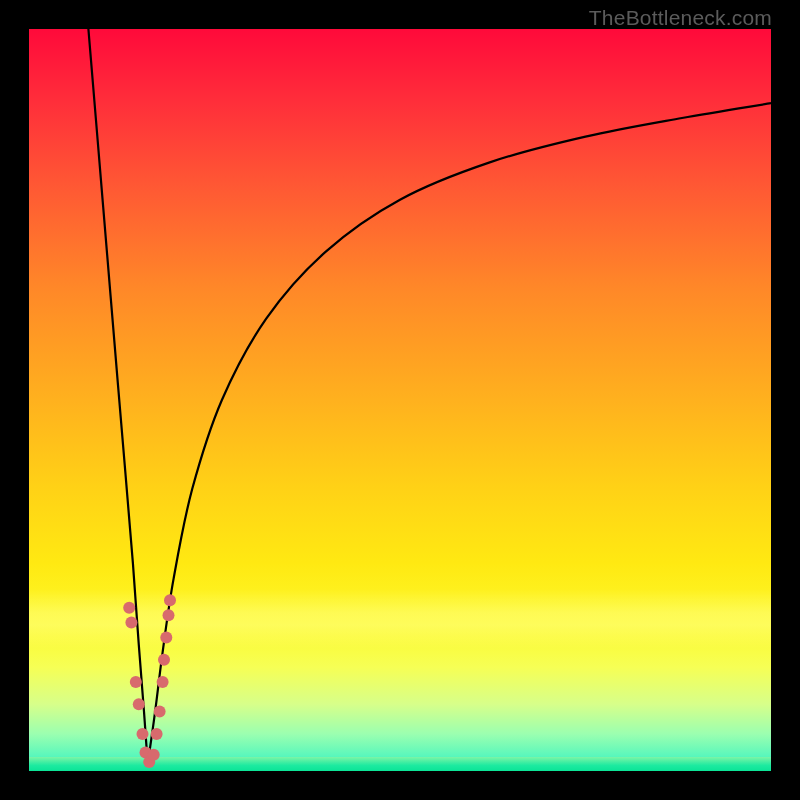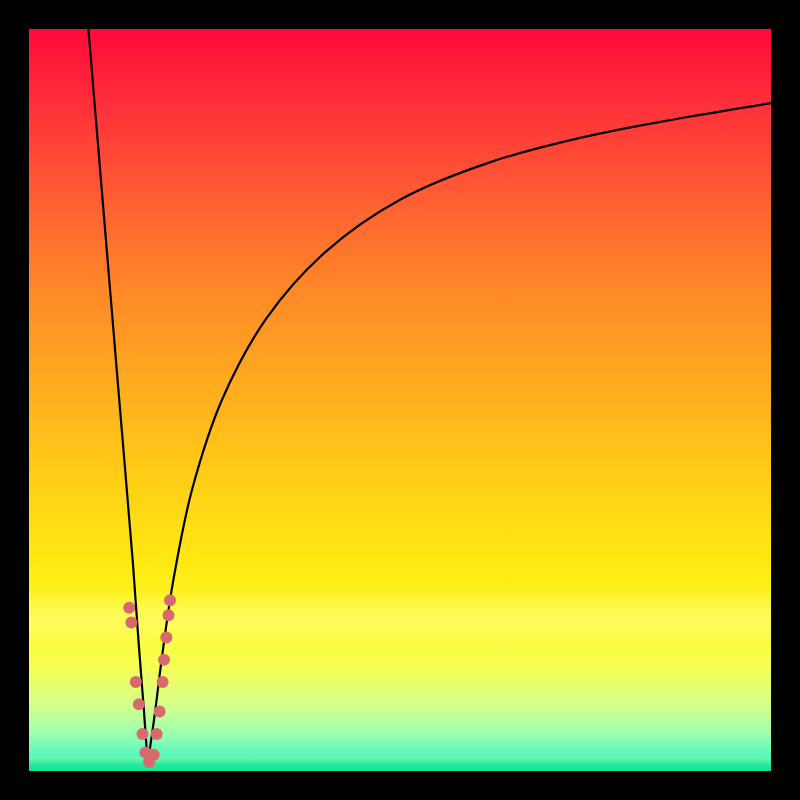--- a/index.html
+++ b/index.html
@@ -103,13 +103,14 @@
           <circle cx="127.6" cy="704.9" r="6" fill="#d86a6d"></circle>
           <circle cx="130.6" cy="682.6" r="6" fill="#d86a6d"></circle>
           <circle cx="133.6" cy="653.0" r="6" fill="#d86a6d"></circle>
           <circle cx="135.0" cy="630.7" r="6" fill="#d86a6d"></circle>
           <circle cx="137.3" cy="608.4" r="6" fill="#d86a6d"></circle>
           <circle cx="139.5" cy="586.2" r="6" fill="#d86a6d"></circle>
           <circle cx="141.0" cy="571.3" r="6" fill="#d86a6d"></circle>
         </g>
     </svg>
   </div>
+  <div class="watermark">TheBottleneck.com</div>
 </div>
 
 </body></html>

